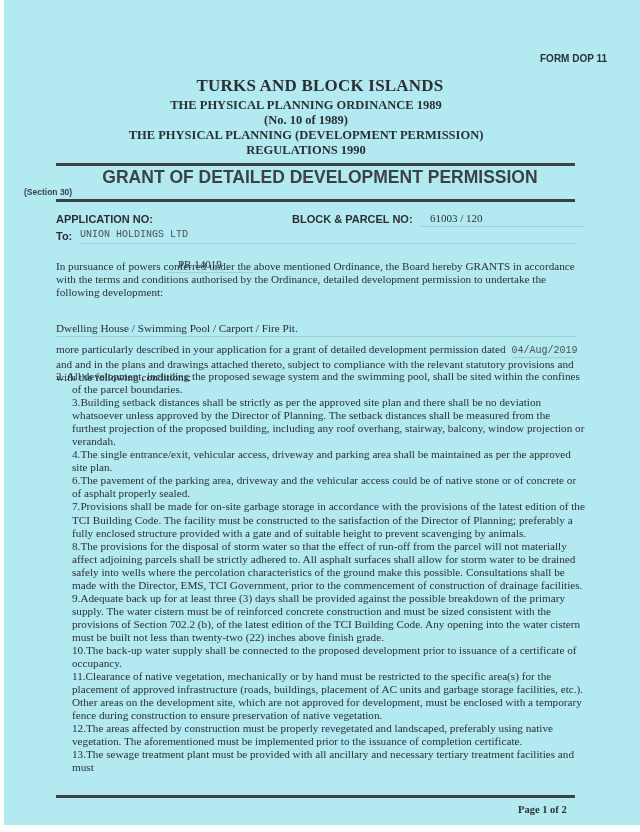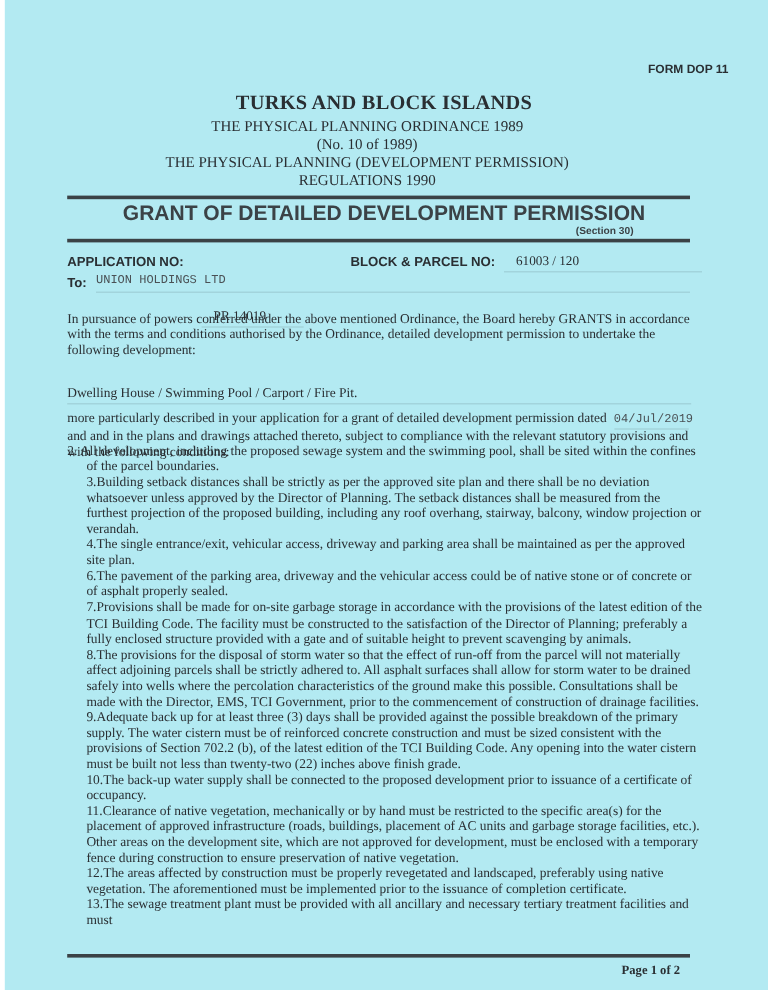--- a/index.html
+++ b/index.html
@@ -1,23 +1,23 @@
 <!DOCTYPE html>
 <html><head>
 <meta charset="utf-8">
 <style>
   html, body { margin:0; padding:0; }
   body { width:640px; height:832px; background:#ffffff; position:relative; overflow:hidden; font-family:"Liberation Serif", serif; color:#2a2f33; }
   .page { position:absolute; left:4px; top:0; width:636px; height:825px; background:#b3eaf2; }
   .form-no { position:absolute; left:540px; top:53px; font-family:"Liberation Sans", sans-serif; font-weight:bold; font-size:10px; color:#2a2f33;text-align:right; }
   .h1 { position:absolute; left:0; width:640px; text-align:center; top:76px; font-weight:bold; font-size:17px; letter-spacing:0.2px; }
-  .h2 { position:absolute; left:0; width:612px; text-align:center; font-weight:normal; font-size:12.5px; line-height:15px; }
+  .h2 { position:absolute; left:0; width:612px; text-align:center; font-weight:bold; font-size:12.5px; line-height:15px; }
   .rule { position:absolute; left:56px; width:519px; height:3px; background:#3b4246; }
   .grant-title { position:absolute; left:0; width:640px; text-align:center; top:167px; font-family:"Liberation Sans", sans-serif; font-weight:bold; font-size:17.5px; color:#3b4246; }
-  .grant-sub { position:absolute; left:0; width:528px; text-align:right; top:187px; font-family:"Liberation Sans", sans-serif; font-weight:bold; font-size:8.5px; color:#3b4246; }
+  .grant-sub { position:absolute; left:0; width:528px; text-align:left; top:187px; font-family:"Liberation Sans", sans-serif; font-weight:bold; font-size:8.5px; color:#3b4246;padding-left:24px; }
   .lbl { position:absolute; font-family:"Liberation Sans", sans-serif; font-weight:bold; font-size:11px; color:#2a2f33; }
   .field { position:absolute; border-bottom:1px solid #9fcfd6; font-size:11px; height:14px; }
   .mono { font-family:"Liberation Mono", monospace; font-size:10px; color:#4a5155; }
   .para { position:absolute; left:56px; width:520px; font-size:11.2px; line-height:13px; }
   .devline { position:absolute; left:56px; top:322px; width:520px; border-bottom:1px solid #9fcfd6; font-size:11.2px; height:14px; }
   .date-field { display:inline-block; width:62px; text-align:center; border-bottom:1px solid #9fcfd6; margin:0 6px; }
   .conds { position:absolute; left:56px; top:370px; width:530px; font-size:11.2px; line-height:13.05px; }
   .cond { margin:0; }
   .cond.num { padding-left:16px; text-indent:-16px; }
   .cond.sub { padding-left:16px; }
@@ -56,21 +56,21 @@
   <span>UNION HOLDINGS LTD</span>
 </div>
 
 <div class="para" style="top:260px">In pursuance of powers conferred under the above mentioned Ordinance, the Board hereby GRANTS in accordance with the terms and conditions authorised by the Ordinance, detailed development permission to undertake the following development:</div>
 
 <div class="devline">
   <span>Dwelling House / Swimming Pool / Carport / Fire Pit.</span>
 </div>
 
 <div class="para" style="top:343px; width:530px">
-  <span>more particularly described in your application for a grant of detailed development permission dated</span><span class="date-field mono">04/Jul/2019</span><span>and</span>
+  <span>more particularly described in your application for a grant of detailed development permission dated</span><span class="date-field mono">04/Aug/2019</span><span>and</span>
   <span>and in the plans and drawings attached thereto, subject to compliance with the relevant statutory provisions and with the following conditions:</span>
 </div>
 
 <div class="conds">
   <p class="cond num">2.  All development, including the proposed sewage system and the swimming pool, shall be sited within the confines of the parcel boundaries.</p>
   <p class="cond sub">3.Building setback distances shall be strictly as per the approved site plan and there shall be no deviation whatsoever unless approved by the Director of Planning. The setback distances shall be measured from the furthest projection of the proposed building, including any roof overhang, stairway, balcony, window projection or verandah.</p>
   <p class="cond sub">4.The single entrance/exit, vehicular access, driveway and parking area shall be maintained as per the approved site plan.</p>
   <p class="cond sub">6.The pavement of the parking area, driveway and the vehicular access could be of native stone or of concrete or of asphalt properly sealed.</p>
   <p class="cond sub">7.Provisions shall be made for on-site garbage storage in accordance with the provisions of the latest edition of the TCI Building Code. The facility must be constructed to the satisfaction of the Director of Planning; preferably a fully enclosed structure provided with a gate and of suitable height to prevent scavenging by animals.</p>
   <p class="cond sub">8.The provisions for the disposal of storm water so that the effect of run-off from the parcel will not materially affect adjoining parcels shall be strictly adhered to. All asphalt surfaces shall allow for storm water to be drained safely into wells where the percolation characteristics of the ground make this possible. Consultations shall be made with the Director, EMS, TCI Government, prior to the commencement of construction of drainage facilities.</p>

